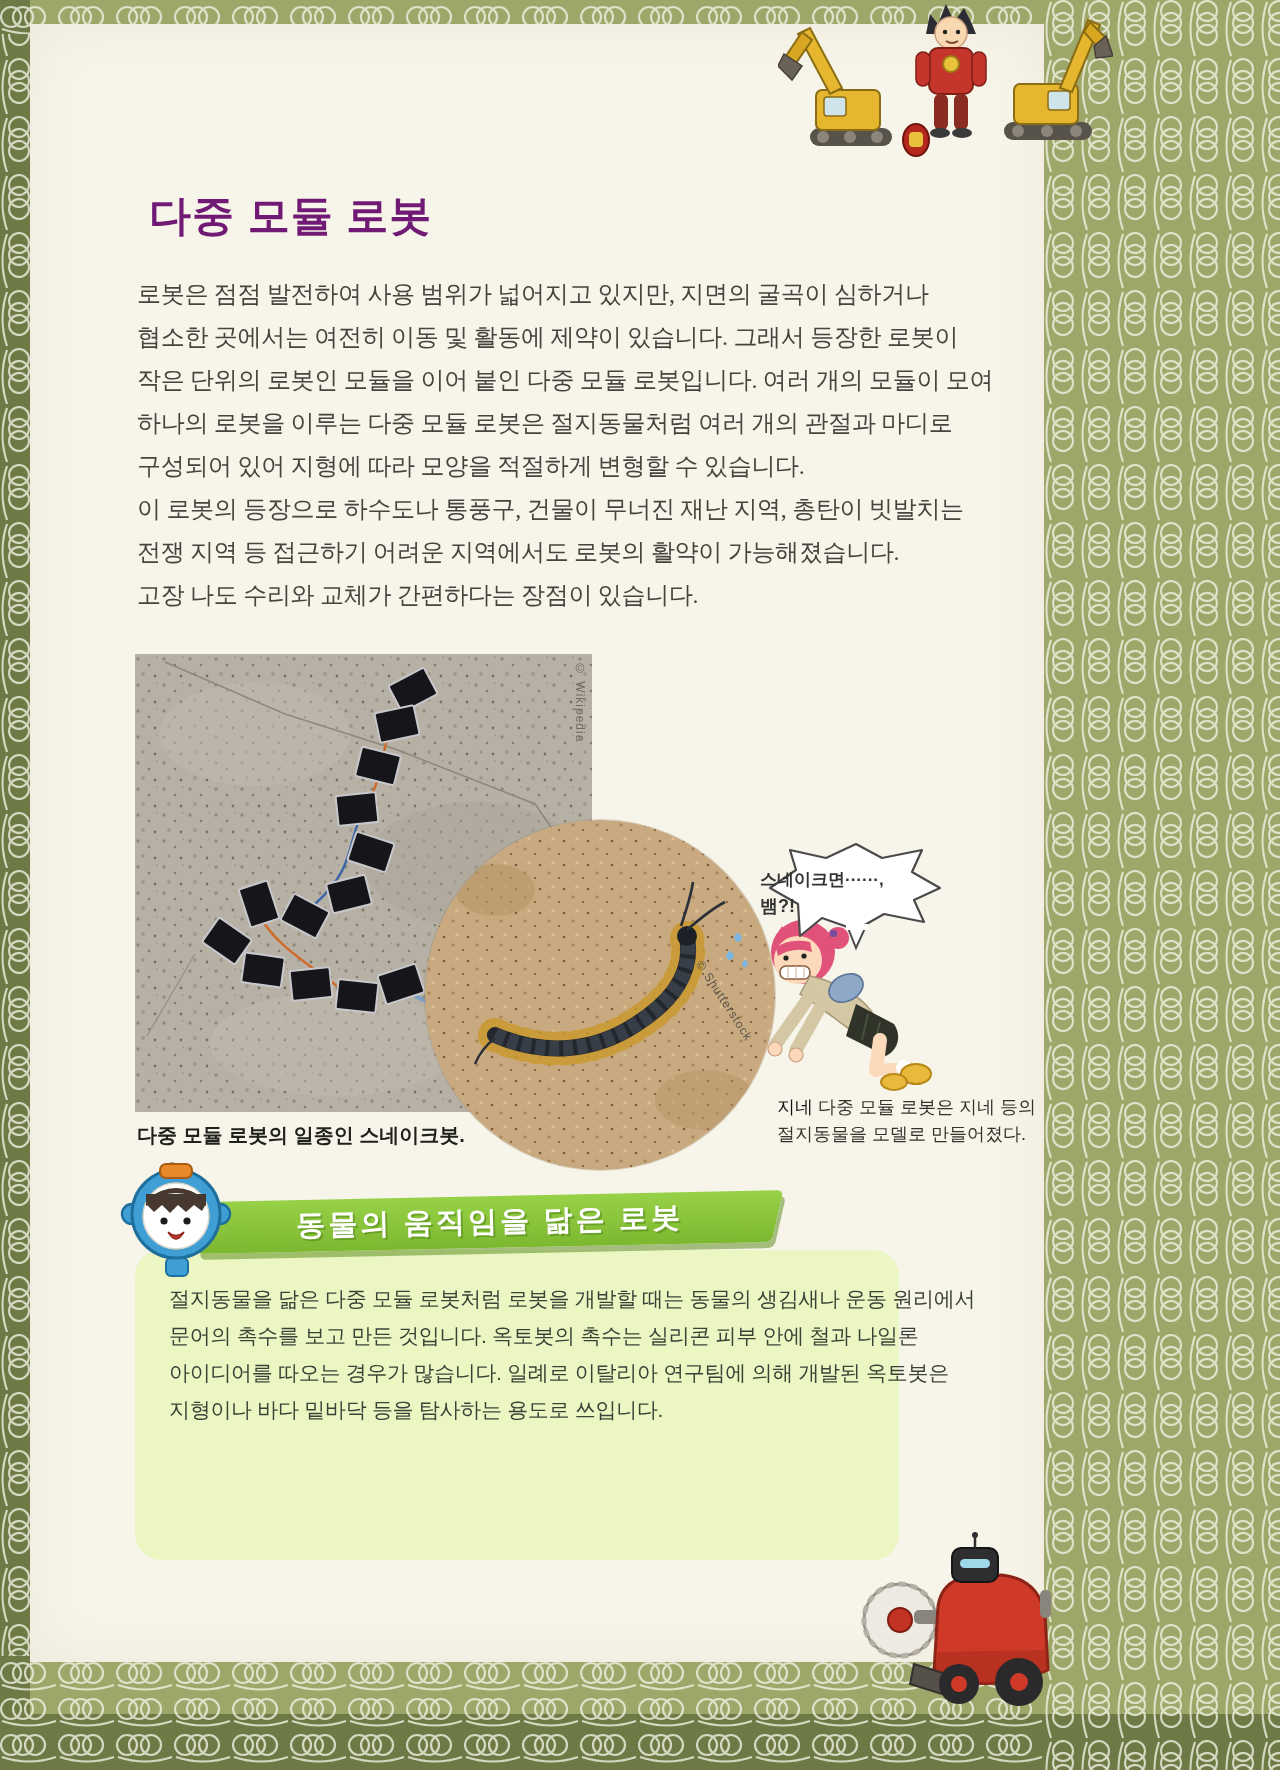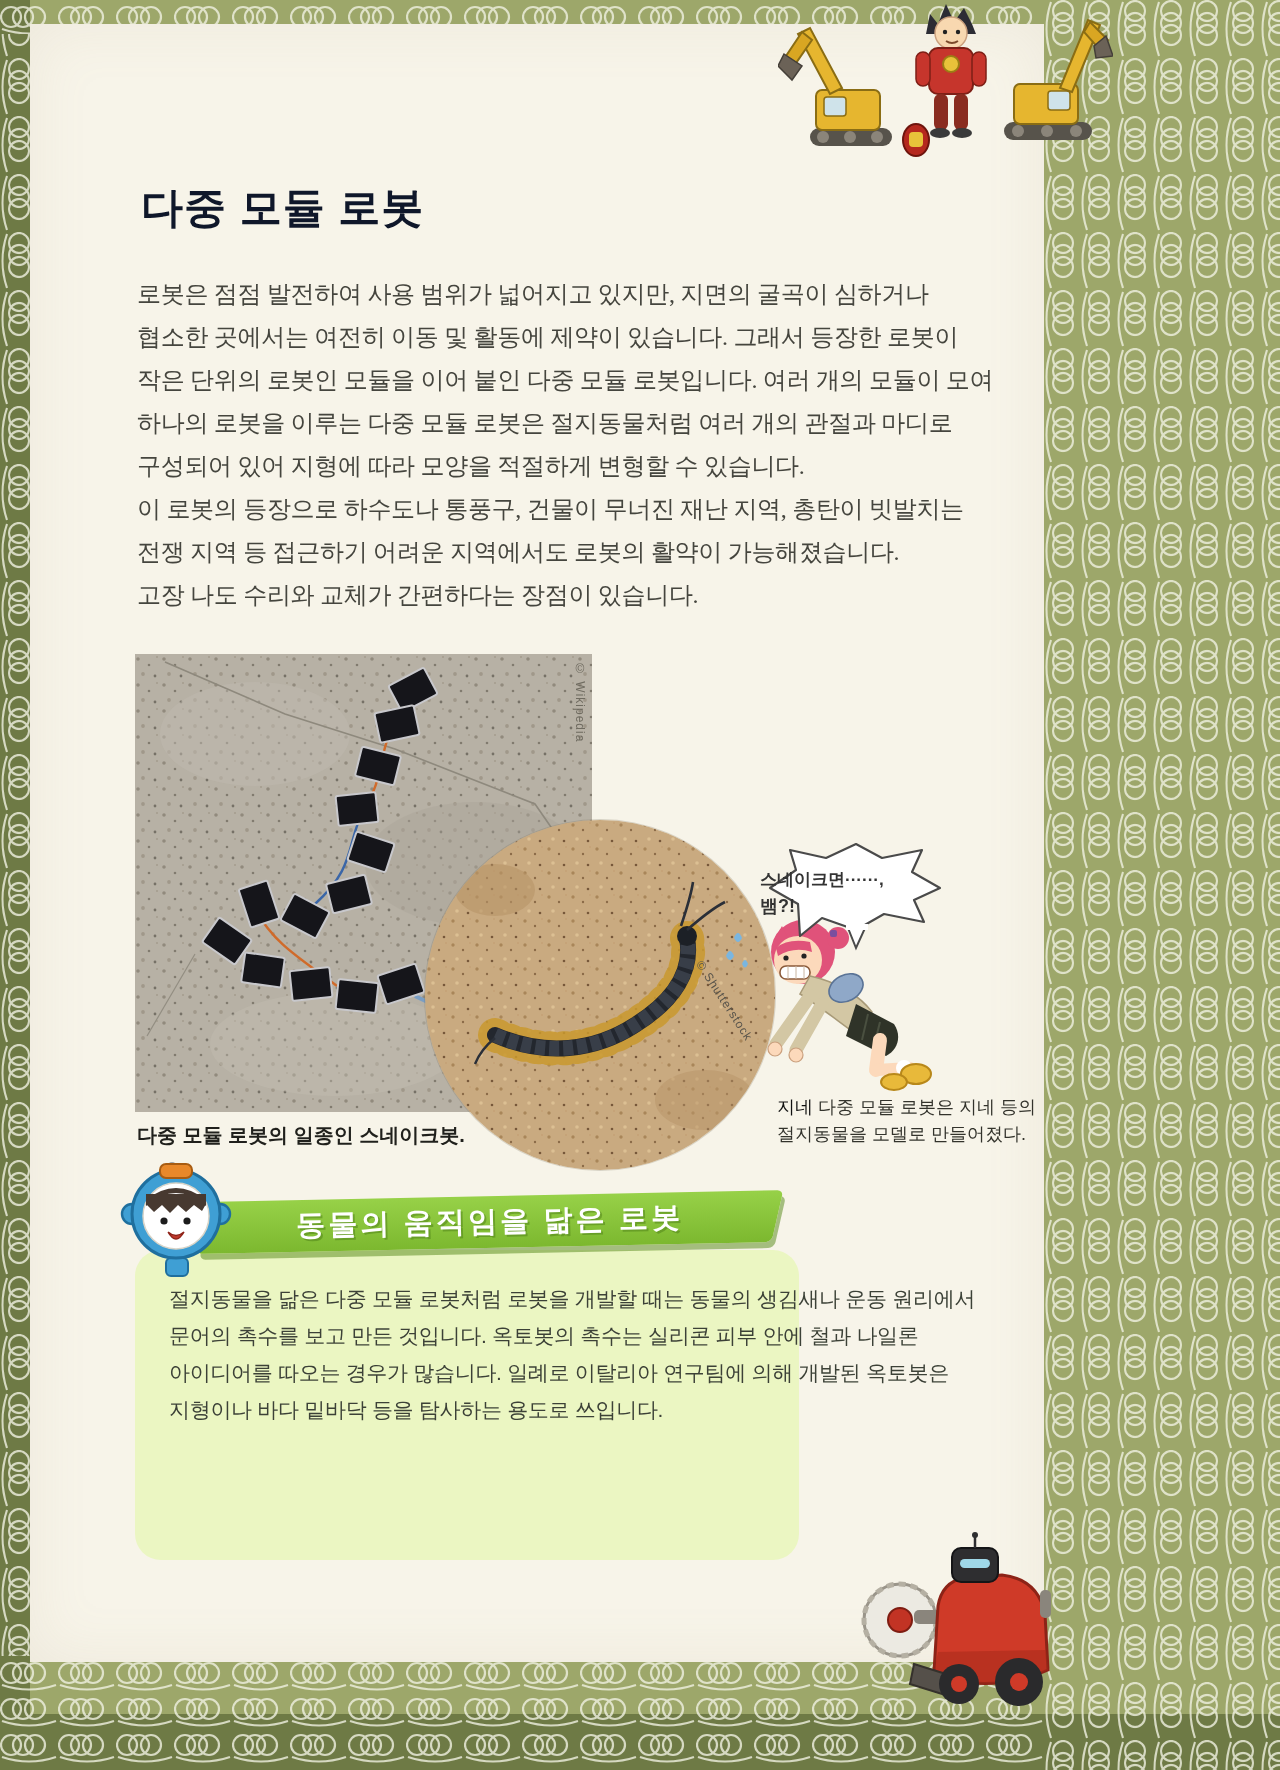--- a/index.html
+++ b/index.html
@@ -6,22 +6,22 @@
   .canvas {
     position:relative; width:1280px; height:1770px; overflow:hidden;
     background:#9da76a; font-family:"Liberation Sans", sans-serif;
   }
   .bg { position:absolute; left:0; top:0; width:1280px; height:1770px; }
   .paper {
     position:absolute; left:30px; top:24px; width:1014px; height:1638px;
     background:#f7f4e9; box-shadow: inset 0 0 60px rgba(170,160,120,0.12);
   }
   .title {
-    position:absolute; left:137px; top:176px; margin:4px;
-    font-size:42px; font-weight:bold; color:#0f172a; letter-spacing:1px; white-space:nowrap;
+    position:absolute; left:137px; top:176px; margin:12px;
+    font-size:42px; font-weight:bold; color:#701a75; letter-spacing:1px; white-space:nowrap;
   }
   .intro {
     position:absolute; left:137px; top:248px; color:#45453e;
     font-family:"Liberation Serif","DejaVu Serif",serif; font-size:24px;margin-top:25px;
   }
   .iline { height:43px; line-height:43px; white-space:nowrap; letter-spacing:-0.3px; }
   .photo { position:absolute; left:135px; top:654px; width:457px; height:458px; }
   .photo svg { display:block; width:100%; height:100%; }
   .credit-wiki {
     position:absolute; top:8px; right:5px; writing-mode:vertical-rl;
@@ -47,21 +47,21 @@
     font-weight:600; white-space:nowrap;
   }
   .bubble-l1 { top:30px; font-size:17px; }
   .bubble-l2 { top:56px; font-size:18px; }
   .girl { position:absolute; left:718px; top:912px; width:215px; height:190px; z-index:4; }
   .girl svg { display:block; width:100%; height:100%; }
   .caption-right { position:absolute; left:777px; top:1094px; font-size:18px; color:#33332c; line-height:27px; z-index:7; }
   .caption-right div { white-space:nowrap; }
   .caption-right .lead { font-weight:normal; color:#101010; }
   .tipbox {
-    position:absolute; left:135px; top:1250px; width:664px; height:310px;
+    position:absolute; left:135px; top:1250px; width:764px; height:310px;
     background:#ebf6c2; border-radius:26px; z-index:2;
   }
   .tiplines { position:absolute; left:34px; top:30px; font-size:21px; color:#3c4137; line-height:37px; }
   .tline { white-space:nowrap; letter-spacing:-0.3px; }
   .banner {
     position:absolute; left:204px; top:1196px; width:572px; height:52px; z-index:3;
     background:linear-gradient(180deg,#97d148,#7cb82f);
     transform:skewX(-14deg) rotate(-1.2deg); border-radius:6px;
     box-shadow:4px 6px 0 rgba(96,143,38,0.55);
     display:flex; align-items:center; justify-content:center;

